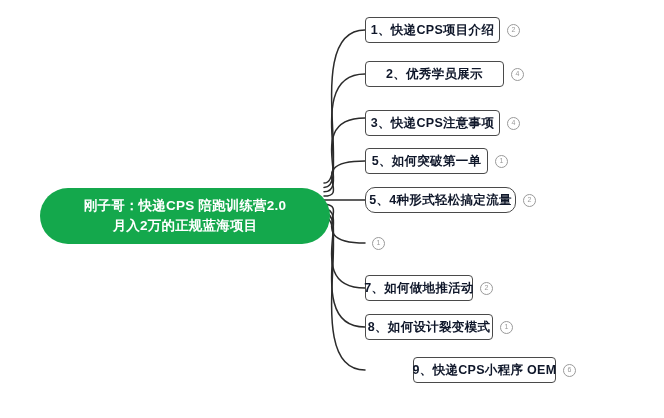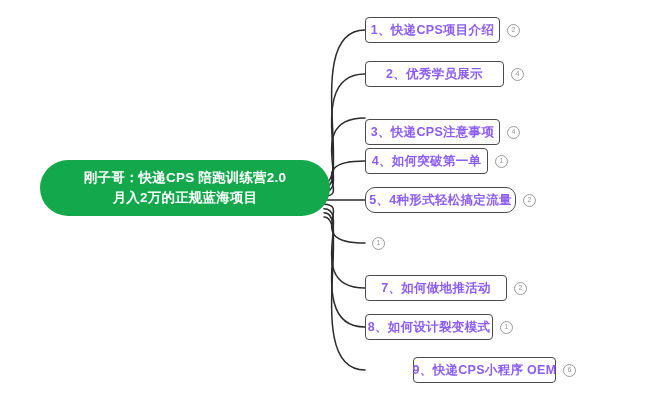--- a/index.html
+++ b/index.html
@@ -21,21 +21,21 @@
     position: absolute;
     left: 0;
     top: 0;
     width: 664px;
     height: 418px;
     pointer-events: none;
   }
   .root-node {
     position: absolute;
     left: 40px;
-    top: 160px;
+    top: 188px;
     width: 290px;
     height: 56px;
     border-radius: 28px;
     background: #14A84C;
     color: #ffffff;
     display: flex;
     flex-direction: column;
     align-items: center;
     justify-content: center;
     text-align: center;
@@ -64,21 +64,21 @@
     box-sizing: border-box;
     border: 1.4px solid #4a4a4a;
     border-radius: 4px;
     background: #ffffff;
     display: flex;
     align-items: center;
     justify-content: center;
     padding: 0 9px;
     font-size: 12.5px;
     font-weight: bold;
-    color: #8b5cf6;
+    color: #0f172a;
     letter-spacing: 0.3px;
     white-space: nowrap;
   }
   .node-badge {
     margin-left: 7px;
     width: 11px;
     height: 11px;
     border-radius: 50%;
     border: 1px solid #9a9a9a;
     color: #9a9a9a;
@@ -113,37 +113,37 @@
 
   <div id="branch-container">
       <div class="branch" style="top: 17px;">
         <div class="node-box" style="width: 135px;">1、快递CPS项目介绍</div>
         <div class="node-badge">2</div>
       </div>
       <div class="branch" style="top: 61px;">
         <div class="node-box" style="width: 139px;">2、优秀学员展示</div>
         <div class="node-badge">4</div>
       </div>
-      <div class="branch" style="top: 119px;">
+      <div class="branch" style="top: 110px;">
         <div class="node-box" style="width: 135px;">3、快递CPS注意事项</div>
         <div class="node-badge">4</div>
       </div>
       <div class="branch" style="top: 148px;">
-        <div class="node-box" style="width: 123px;">4、如何突破第一单</div>
+        <div class="node-box" style="width: 123px;">5、如何突破第一单</div>
         <div class="node-badge">1</div>
       </div>
       <div class="branch" style="top: 187px;">
         <div class="node-box" style="width: 151px; border-radius: 10px;">5、4种形式轻松搞定流量</div>
         <div class="node-badge">2</div>
       </div>
       <div class="branch" style="top: 230px;">
         <div class="node-badge">1</div>
       </div>
       <div class="branch" style="top: 275px;">
-        <div class="node-box" style="width: 142px;">7、如何做地推活动</div>
+        <div class="node-box" style="width: 108px;">7、如何做地推活动</div>
         <div class="node-badge">2</div>
       </div>
       <div class="branch" style="top: 314px;">
         <div class="node-box" style="width: 128px;">8、如何设计裂变模式</div>
         <div class="node-badge">1</div>
       </div>
       <div class="branch" style="top: 357px; padding-left: 48px;">
         <div class="node-box" style="width: 143px;">9、快递CPS小程序 OEM</div>
         <div class="node-badge">6</div>
       </div>

